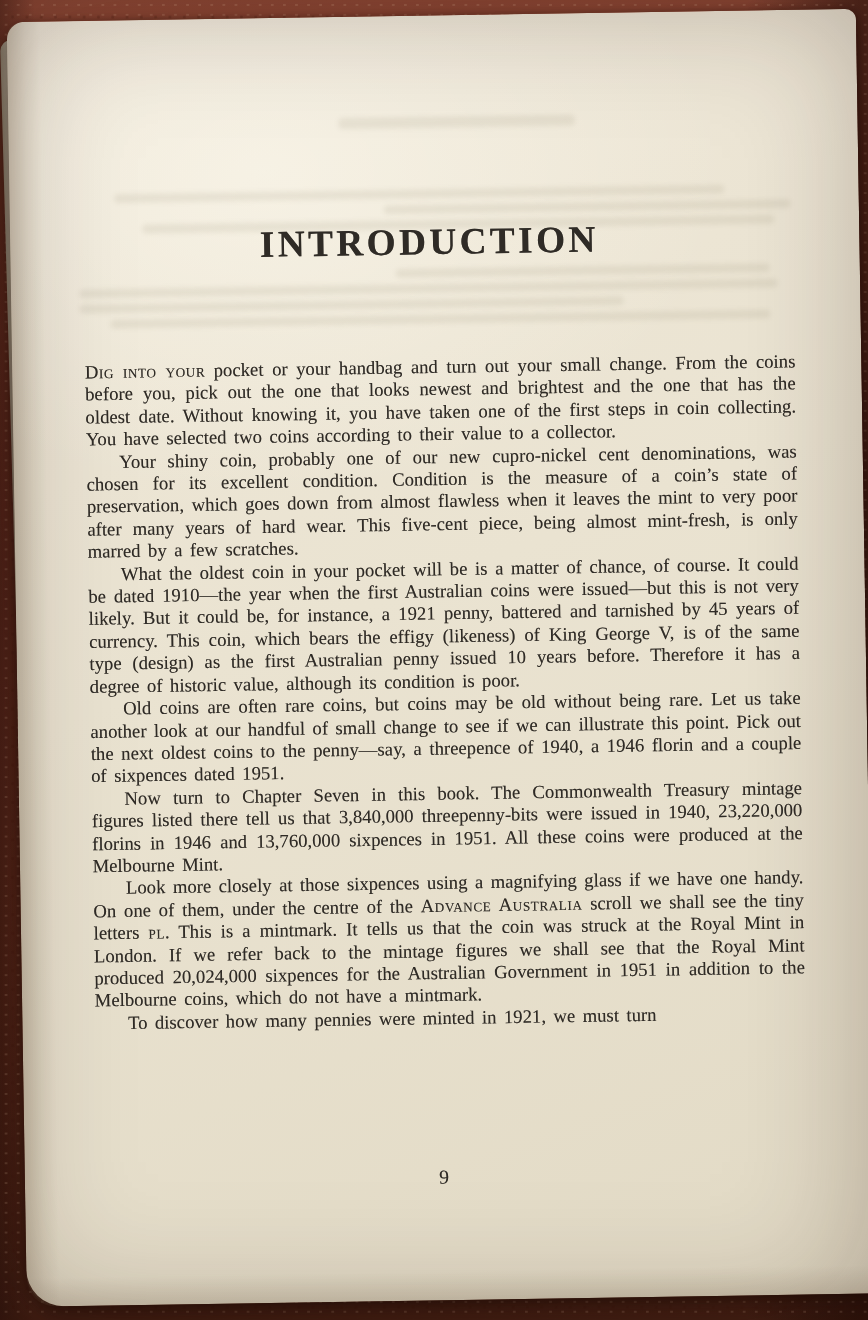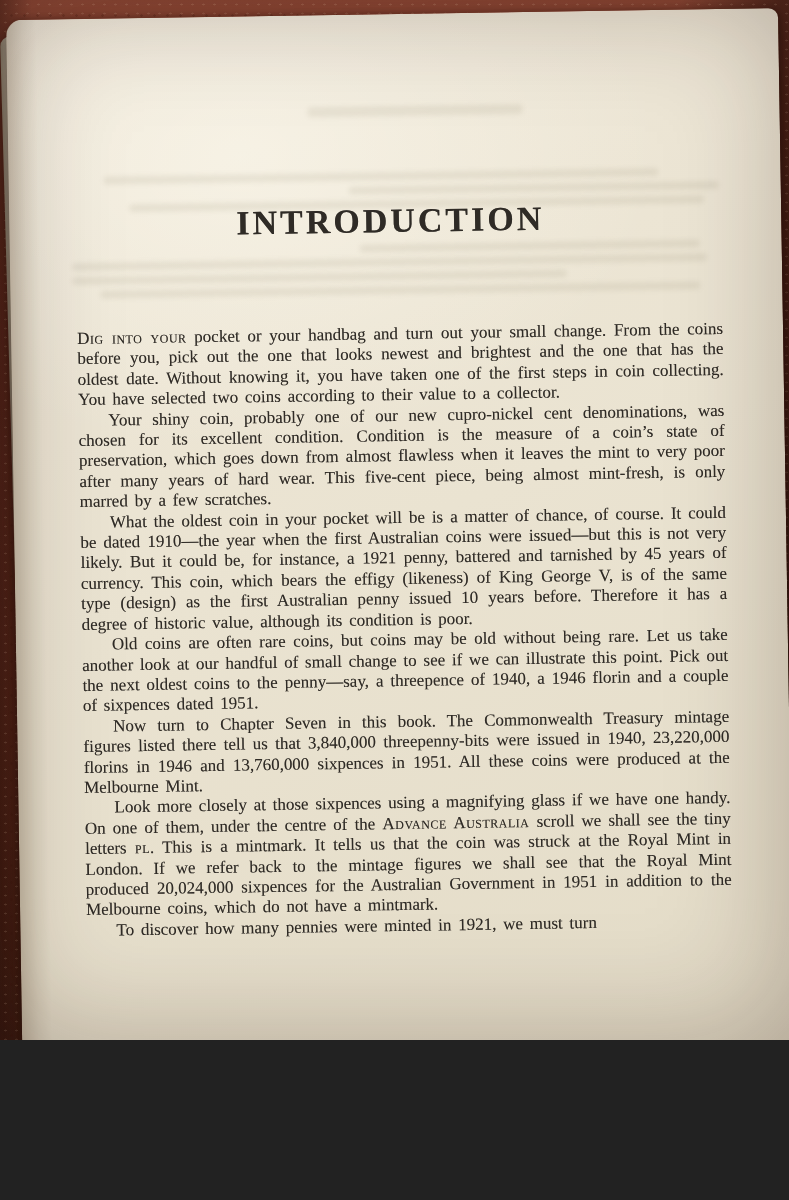--- a/index.html
+++ b/index.html
@@ -2,21 +2,21 @@
 <html style="--bg: #6e3326; --page: #eae3d1; --ink: #2f2b26;"><head>
 <meta charset="utf-8">
 <style>
   :root{
     --bg:#6e3326; --page:#eae3d1; --ink:#2f2b26;
   }
   html,body{margin:0;padding:0;}
   body{font-family:"Liberation Serif", serif; background:#222;}
 
   .scene{
-    position:relative; width:789px; height:1040px; overflow:hidden;
+    position:relative; width:789px; height:1200px; overflow:hidden;
     background:
       linear-gradient(90deg, rgba(25,8,4,.35) 0, rgba(25,8,4,0) 4%, rgba(25,8,4,0) 86%, rgba(25,8,4,.5) 99%),
       linear-gradient(180deg, #8d4836 0%, #7c3c2c 10%, #6e3326 35%, #5d2a1d 70%, #431f14 100%);
     text-decoration: underline;
   }
   
   .scene::before{
     content:""; position:absolute; inset:0; pointer-events:none; opacity:.35;
     background-image:
       radial-gradient(rgba(235,200,170,.5) 1px, transparent 1.4px),

